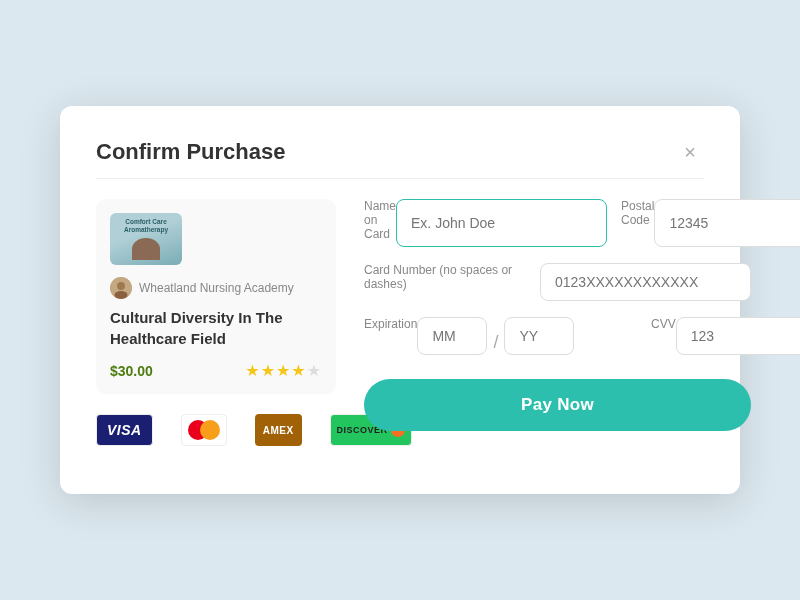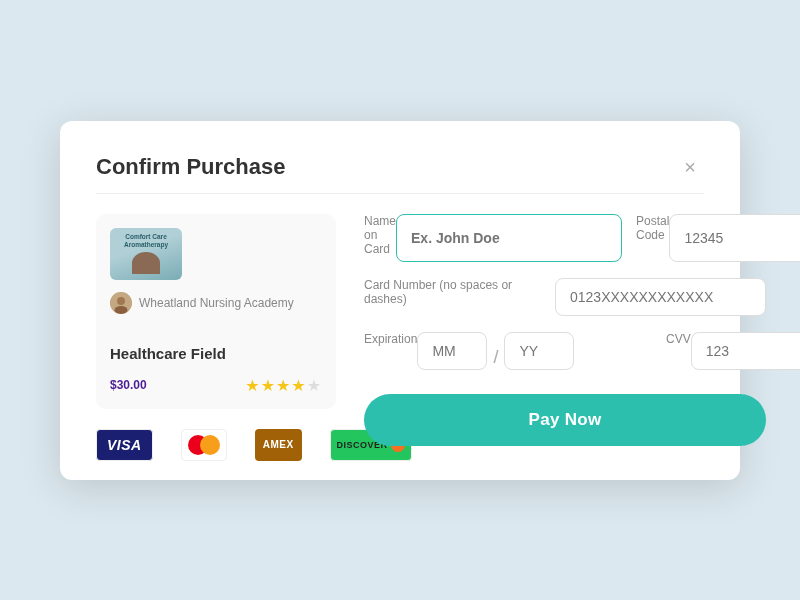--- a/index.html
+++ b/index.html
@@ -10,21 +10,21 @@
       justify-content: center;
       width: 800px;
       height: 600px;
       font-family: -apple-system, BlinkMacSystemFont, 'Segoe UI', Arial, sans-serif;
     }
     .modal {
       background: #fff;
       border-radius: 12px;
       box-shadow: 0 8px 40px rgba(0,0,0,0.15);
       width: 680px;
-      padding: 32px 36px 19px 36px;
+      padding: 32px 36px 48px 36px;
       position: relative;
     }
     .modal-header {
       display: flex;
       align-items: center;
       justify-content: space-between;
       margin-bottom: 4px;
     }
     .modal-title {
       font-size: 22px;
@@ -141,23 +141,23 @@
       color: #333;
       line-height: 1.4;
       margin-bottom: 12px;
     }
     .card-bottom {
       display: flex;
       align-items: center;
       justify-content: space-between;
     }
     .price {
-      font-size: 12px;
+      font-size: 14px;
       font-weight: 700;
-      color: #4c1d95;
+      color: #4d7c0f;
     }
     .stars {
       color: #f5c518;
       font-size: 16px;
       letter-spacing: 1px;
     }
     .star-empty { color: #ddd; }
     
     .payment-logos {
       display: flex;
@@ -236,21 +236,21 @@
     }
     .form-input {
       border: 1.5px solid #ddd;
       border-radius: 8px;
       padding: 10px 14px;
       font-size: 14px;
       color: #aaa;
       outline: none;
       transition: border-color 0.2s;
     }
-    .form-input.active-border { border-color: #2dbfad; font-weight: bold; }
+    .form-input.active-border { border-color: #2dbfad; }
     .expiry-row {
       display: flex;
       align-items: flex-end;
       gap: 6px;
     }
     .expiry-row .form-input { width: 70px; }
     .expiry-slash {
       font-size: 18px;
       color: #aaa;
       padding-bottom: 2px;
@@ -295,21 +295,21 @@
           <div class="provider-avatar">
             <svg viewBox="0 0 22 22" fill="none" xmlns="http://www.w3.org/2000/svg">
               <circle cx="11" cy="11" r="11" fill="#c4a882"></circle>
               <ellipse cx="11" cy="9" rx="4" ry="4" fill="#a07850"></ellipse>
               <ellipse cx="11" cy="18" rx="6.5" ry="4" fill="#8a6040"></ellipse>
             </svg>
           </div>
           <span class="provider-name">Wheatland Nursing Academy</span>
         </div>
         <div class="course-title">
-          <br>
+          <span>Cultural Diversity In The</span><br>
           <span>Healthcare Field</span>
         </div>
         <div class="card-bottom">
           <span class="price">$30.00</span>
           <span class="stars">★★★★<span class="star-empty">★</span></span>
         </div>
       </div>
 
       <div class="payment-logos">
         <div class="payment-logo visa-logo">VISA</div>

